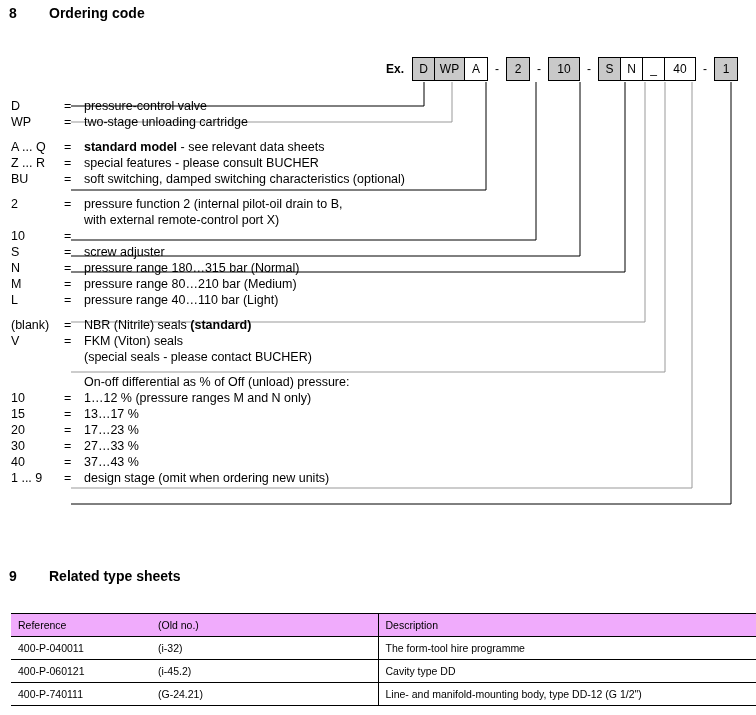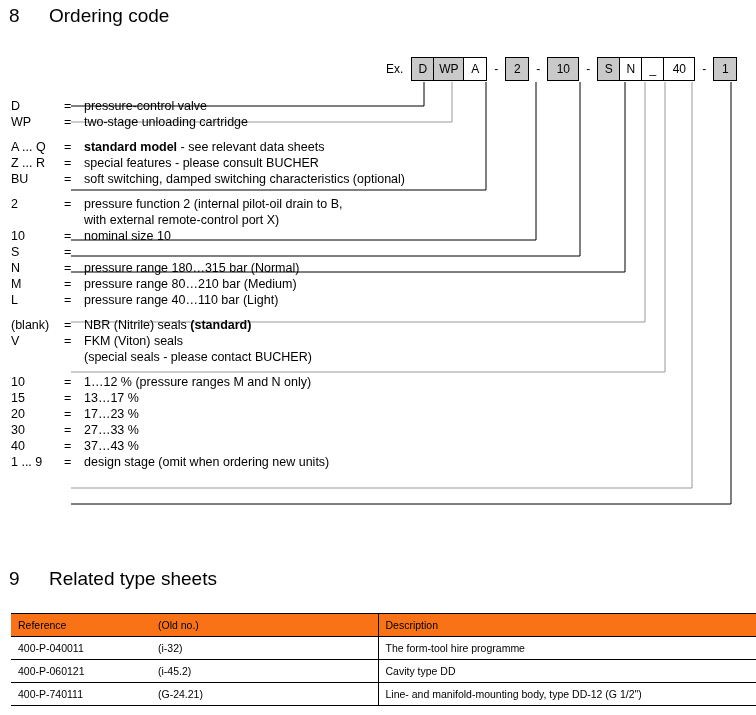--- a/index.html
+++ b/index.html
@@ -12,22 +12,22 @@
     height: 715px;
     position: relative;
     font-family: "Liberation Sans", sans-serif;
     color: #000000;
     overflow: hidden;
   }
 
   
   .section-heading {
     position: absolute;
-    font-size: 19px;
-    font-weight: 400;
+    font-size: 14px;
+    font-weight: 700;
     letter-spacing: 0px;
     white-space: nowrap;
   }
   .section-heading .num {
     display: inline-block;
     width: 40px;
   }
 
   #heading-ordering { left: 9px; top: 5px; }
   #heading-related  { left: 9px; top: 568px; }
@@ -41,20 +41,21 @@
     display: flex;
     align-items: stretch;
     font-size: 12px;
   }
   .ex-label {
     display: flex;
     align-items: center;
     padding-right: 8px;
     font-size: 12px;
     line-height: 1;
+    font-weight: bold;
   }
   .code-group {
     display: flex;
     align-items: stretch;
     border: 1px solid #000;
     box-sizing: border-box;
   }
   .code-cell {
     box-sizing: border-box;
     display: flex;
@@ -140,21 +141,21 @@
     border-top: 1px solid #000;
     border-bottom: 1px solid #000;
     padding: 5px 0 5px 7px;
     text-align: left;
     font-weight: normal;
     vertical-align: middle;
     height: 20px;
     box-sizing: border-box;
   }
   #related-table thead th {
-    background: #f97316;
+    background: #f0abfc;
   }
   #related-table .col-ref  { width: 140px; }
   #related-table .col-old  { width: 227px; }
   #related-table .col-desc {
     width: 400px;
     border-left: 1px solid #000;
   }
 </style>
 </head>
 <body>
@@ -246,25 +247,25 @@
     <div class="spacer-row"></div>
     <div class="legend-row tall">
       <div class="lg-key">2</div>
       <div class="lg-eq">=</div>
       <div class="lg-val">pressure function 2 (internal pilot-oil drain to B,
 with external remote-control port X)</div>
     </div>
     <div class="legend-row">
       <div class="lg-key">10</div>
       <div class="lg-eq">=</div>
-      <div class="lg-val">nominal size 10</div>
     </div>
     <div class="legend-row">
       <div class="lg-key">S</div>
       <div class="lg-eq">=</div>
+      <div class="lg-val">screw adjuster</div>
     </div>
     <div class="legend-row">
       <div class="lg-key">N</div>
       <div class="lg-eq">=</div>
       <div class="lg-val">pressure range 180…315 bar (Normal)</div>
     </div>
     <div class="legend-row">
       <div class="lg-key">M</div>
       <div class="lg-eq">=</div>
       <div class="lg-val">pressure range   80…210 bar (Medium)</div>
@@ -284,20 +285,25 @@
       <div class="lg-key">V</div>
       <div class="lg-eq">=</div>
       <div class="lg-val">FKM (Viton) seals</div>
     </div>
     <div class="legend-row">
       <div class="lg-key"></div>
       <div class="lg-eq"></div>
       <div class="lg-val">(special seals - please contact BUCHER)</div>
     </div>
     <div class="spacer-row"></div>
+    <div class="legend-row">
+      <div class="lg-key"></div>
+      <div class="lg-eq"></div>
+      <div class="lg-val">On-off differential as % of Off (unload) pressure:</div>
+    </div>
     <div class="legend-row">
       <div class="lg-key">10</div>
       <div class="lg-eq">=</div>
       <div class="lg-val">  1…12 % (pressure ranges M and N only)</div>
     </div>
     <div class="legend-row">
       <div class="lg-key">15</div>
       <div class="lg-eq">=</div>
       <div class="lg-val">13…17 %</div>
     </div>

